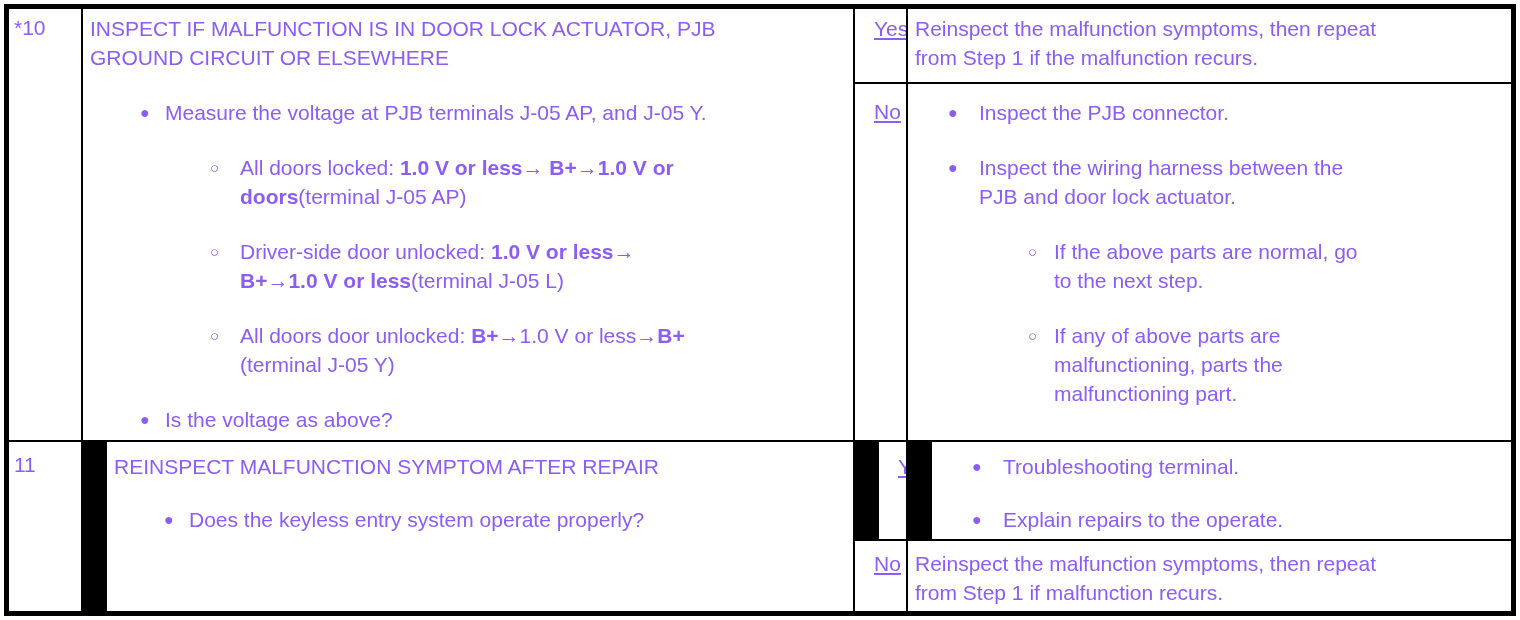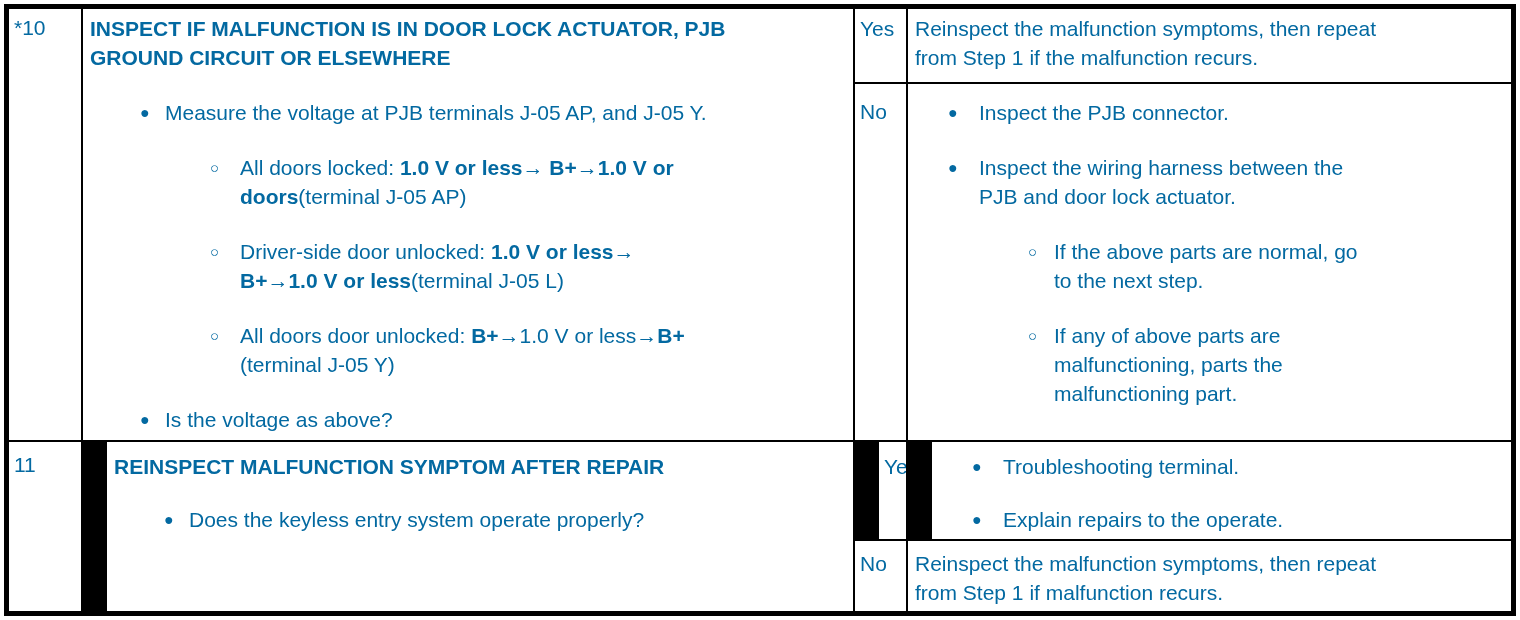--- a/index.html
+++ b/index.html
@@ -1,35 +1,35 @@
 <!DOCTYPE html>
 <html><head>
 <meta charset="utf-8">
 <style>
   html,body{margin:0;padding:0;background:#fff;}
   .page{position:relative;width:1520px;height:620px;background:#fff;
         font-family:"Liberation Sans","DejaVu Sans",sans-serif;
-        font-size:21px;line-height:29px;color:#0369a1;}
+        font-size:21px;line-height:29px;color:#8b5cf6;}
   .grid{position:absolute;left:4px;top:4px;width:1502px;height:602px;
         border:5px solid #000;display:grid;
         grid-template-columns:72px 770px 51px 1fr;
         grid-template-rows:73px 356px 97px 1fr;
         gap:2px;background:#000;}
   .c{background:#fff;overflow:hidden;padding:5px 8px 0 7px;}
   .c-step{padding:4px 0 0 5px;}
-  .c-lbl{padding:5px 0 0 5px;}
+  .c-lbl{padding:5px 0 0 19px;text-decoration:underline;}
   .pt8{padding-top:8px;}
   .pt10{padding-top:10px;margin-left:24px;}
   .pt13{padding-top:13px;}
   .pt14{padding-top:14px;}
   .p{margin:26px 0 0 0;position:relative;}
   .p:first-child{margin-top:0;}
   .t3 .p{margin-top:24px;}
   .t3 .p:first-child{margin-top:0;}
-  .ttl{font-weight:700;white-space:nowrap;}
+  .ttl{font-weight:400;white-space:nowrap;}
   .b1{padding-left:75px;}
   .b2{padding-left:150px;}
   .mk{position:absolute;top:0;line-height:29px;}
   .b1>.mk{left:50px;font-size:16px;}
   .b2>.mk{left:120px;font-size:15px;font-weight:700;}
   .r .b1{padding-left:64px;}
   .r .b1>.mk{left:33px;}
   .r .b2{padding-left:139px;}
   .r .b2>.mk{left:113px;}
   .bd{font-weight:700;}

